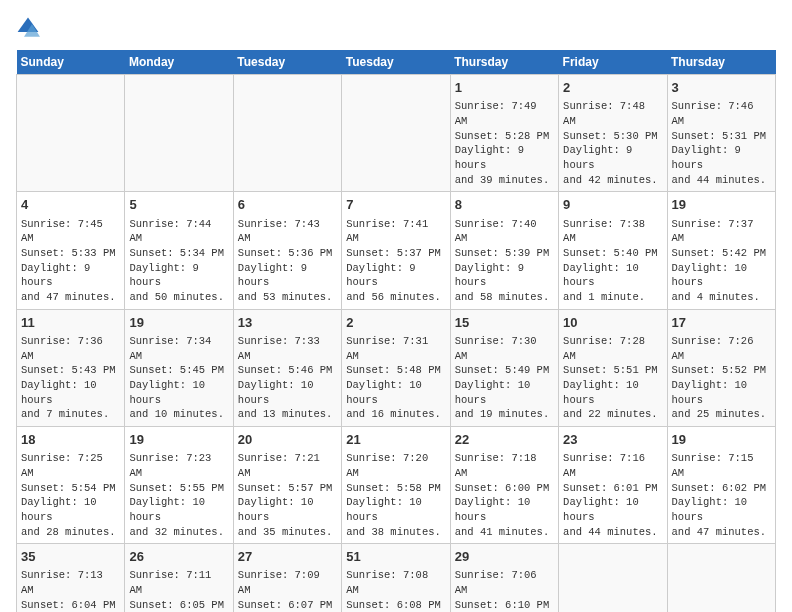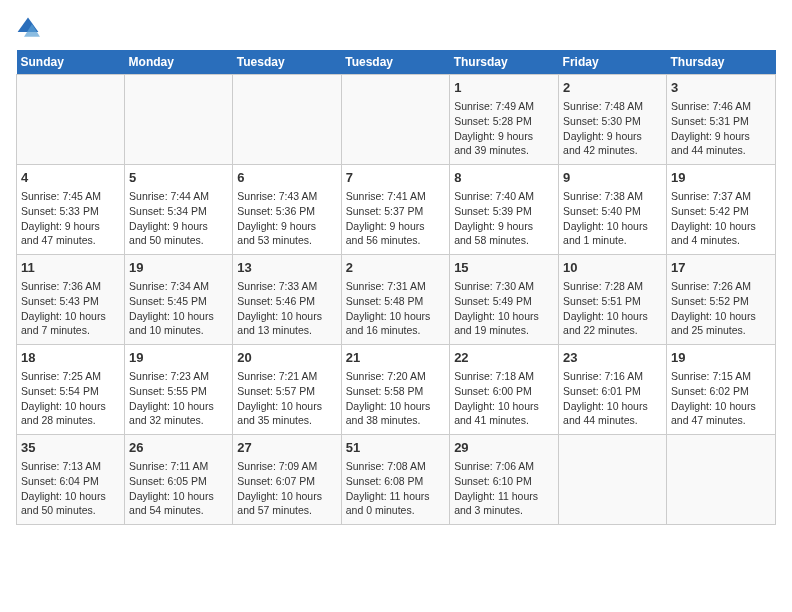--- a/index.html
+++ b/index.html
@@ -81,20 +81,21 @@
       background-color: #ffffff;
     }
     .day-number {
       font-size: 13px;
       font-weight: bold;
       margin-bottom: 2px;
     }
     .day-info {
       font-size: 10.5px;
       color: #333;
+      font-family: Liberation Mono, monospace;
     }
   </style>
 </head>
 <body>
 
 <div class="header-area">
   <div class="logo">
     <svg class="logo-icon" viewBox="0 0 30 30">
       <polygon points="15,2 28,20 2,20" fill="#2a6ebb"></polygon>
       <polygon points="20,10 30,26 10,26" fill="#5a9fd4" opacity="0.7"></polygon>

